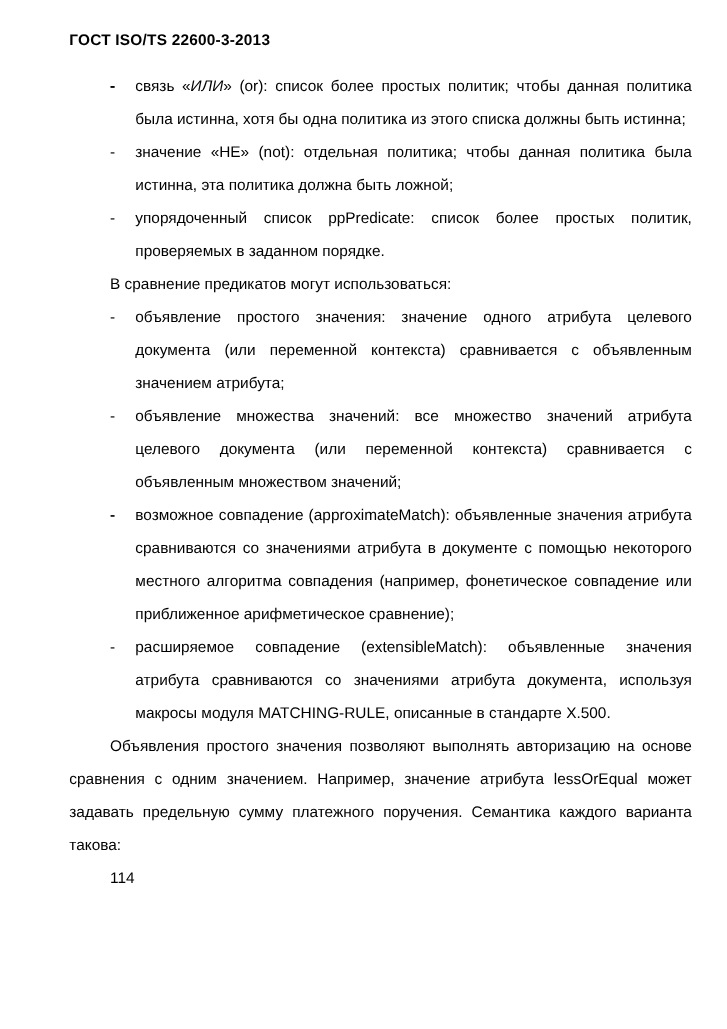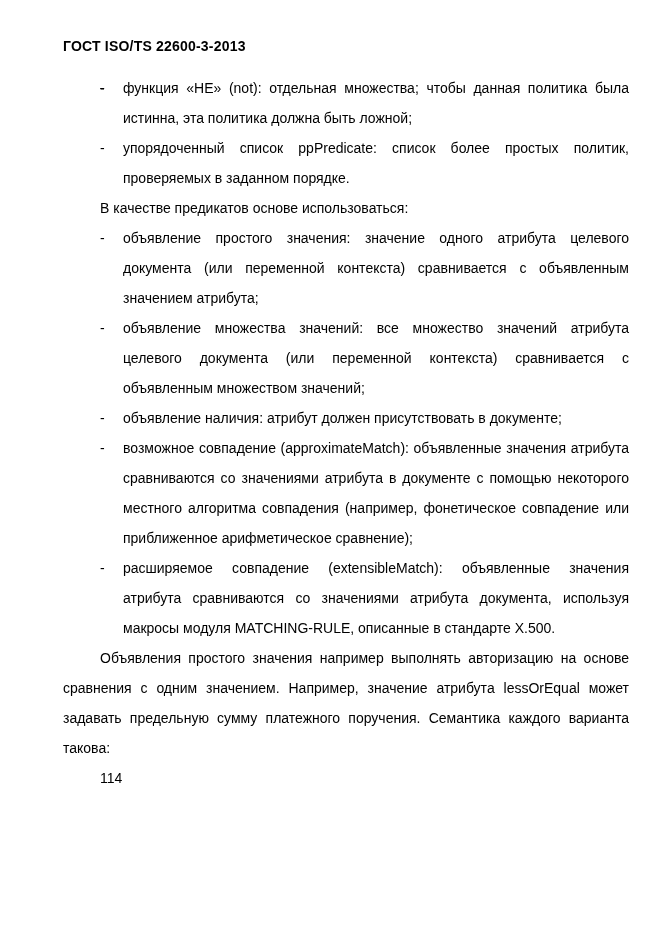--- a/index.html
+++ b/index.html
@@ -7,21 +7,21 @@
   body {
     width: 661px; height: 935px;
     font-family: "Liberation Sans", sans-serif;
     font-size: 14px;
     color: #000000;
     overflow: hidden;
   }
   .page {
     width: 661px; height: 935px;
     background: #ffffff;
-    padding: 31px 32px 0 63px;
+    padding: 21px 32px 0 63px;
     position: relative;
   }
   .doc-header {
     font-weight: bold;
     line-height: 30px;
     letter-spacing: 0.2px;
   }
   .doc-body { margin-top: 12px; }
   .list-item {
     position: relative;
@@ -64,62 +64,62 @@
         <div class="list-item">
           <span class="dash">-</span>
         </div>
 
         <div class="list-item">
           <span class="dash">-</span>
         </div>
 
         <div class="list-item">
           <span class="dash">-</span>
+          <span class="item-text"><span>связь «</span><span class="run-italic">ИЛИ</span><span>» (or): список более простых политик; чтобы данная политика была истинна, хотя бы одна политика из этого списка должны быть истинна;</span></span>
         </div>
 
         <div class="list-item">
           <span class="dash">-</span>
-          <span class="item-text"><span>функция «НЕ» (not): отдельная множества; чтобы данная политика была истинна, эта политика должна быть ложной;</span></span>
+          <span class="item-text"><span>значение «НЕ» (not): отдельная политика; чтобы данная политика была истинна, эта политика должна быть ложной;</span></span>
         </div>
 
         <div class="list-item">
           <span class="dash">-</span>
           <span class="item-text"><span>упорядоченный список ppPredicate: список более простых политик, проверяемых в заданном порядке.</span></span>
         </div>
       </div>
 
-    <p class="intro-para">В качестве предикатов основе использоваться:</p>
+    <p class="intro-para">В сравнение предикатов могут использоваться:</p>
 
     <div class="list">
 
         <div class="list-item">
           <span class="dash">-</span>
           <span class="item-text"><span>объявление простого значения: значение одного атрибута целевого документа (или переменной контекста) сравнивается с объявленным значением атрибута;</span></span>
         </div>
 
         <div class="list-item">
           <span class="dash">-</span>
           <span class="item-text"><span>объявление множества значений: все множество значений атрибута целевого документа (или переменной контекста) сравнивается с объявленным множеством значений;</span></span>
         </div>
 
         <div class="list-item">
           <span class="dash">-</span>
-          <span class="item-text"><span>объявление наличия: атрибут должен присутствовать в документе;</span></span>
         </div>
 
         <div class="list-item">
           <span class="dash">-</span>
           <span class="item-text"><span>возможное совпадение (approximateMatch): объявленные значения атрибута сравниваются со значениями атрибута в документе с помощью некоторого местного алгоритма совпадения (например, фонетическое совпадение или приближенное арифметическое сравнение);</span></span>
         </div>
 
         <div class="list-item">
           <span class="dash">-</span>
           <span class="item-text"><span>расширяемое совпадение (extensibleMatch): объявленные значения атрибута сравниваются со значениями атрибута документа, используя макросы модуля MATCHING-RULE, описанные в стандарте X.500.</span></span>
         </div>
       </div>
 
-    <p class="closing-para">Объявления простого значения например выполнять авторизацию на основе сравнения с одним значением. Например, значение атрибута lessOrEqual может задавать предельную сумму платежного поручения. Семантика каждого варианта такова:</p>
+    <p class="closing-para">Объявления простого значения позволяют выполнять авторизацию на основе сравнения с одним значением. Например, значение атрибута lessOrEqual может задавать предельную сумму платежного поручения. Семантика каждого варианта такова:</p>
 
     <div class="page-number">114</div>
 
   </div>
 
 </div>
 
 </body></html>

